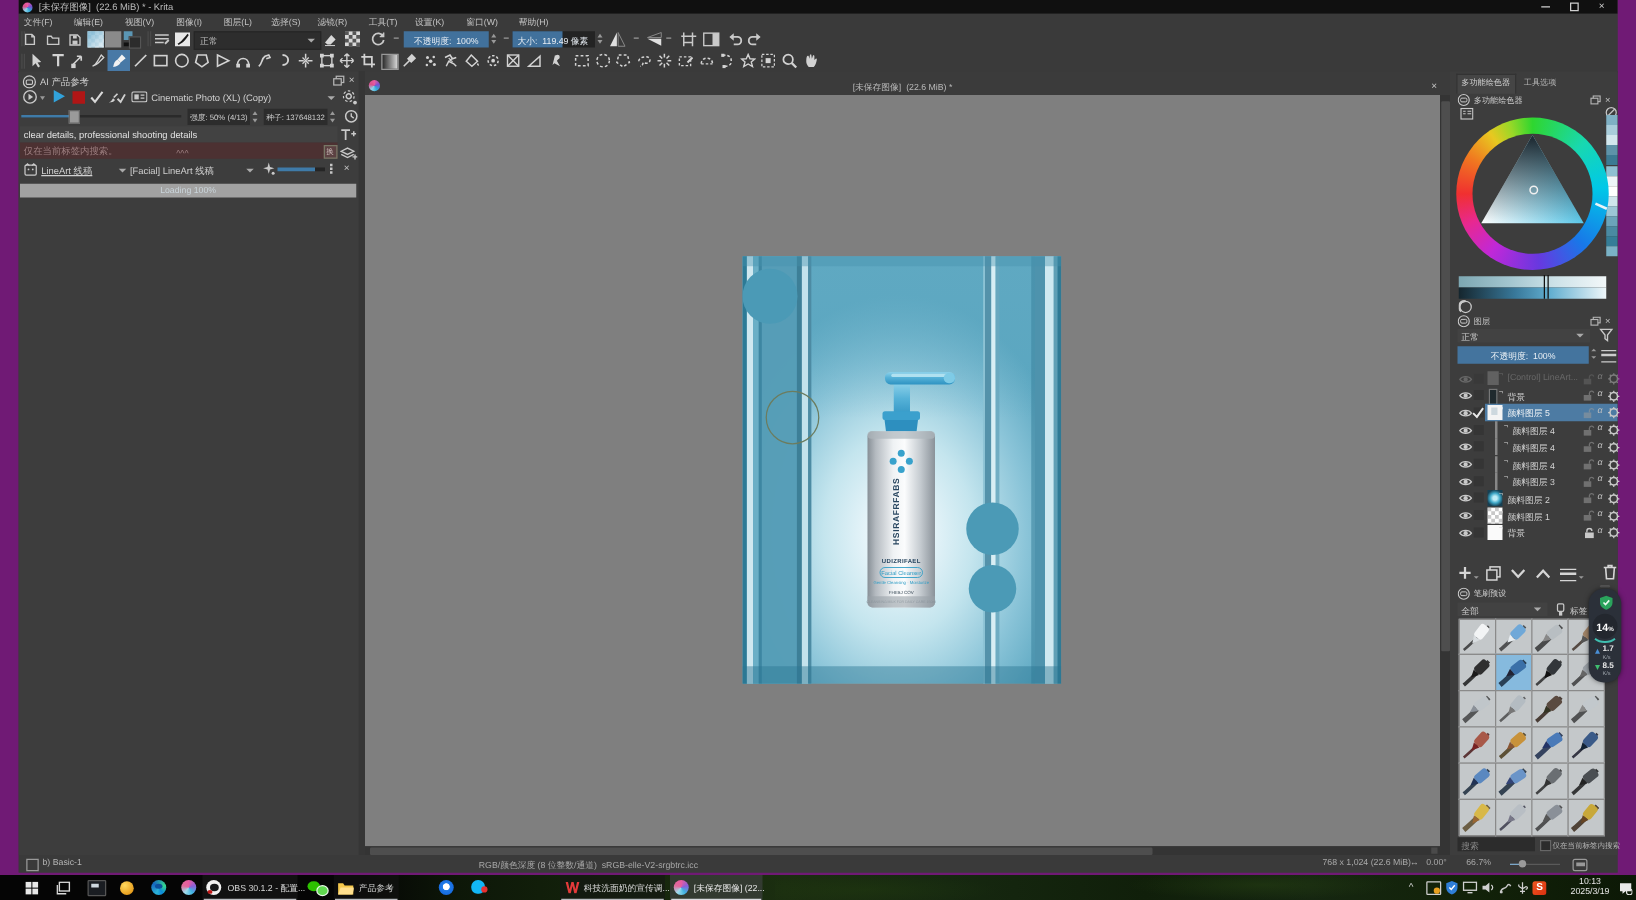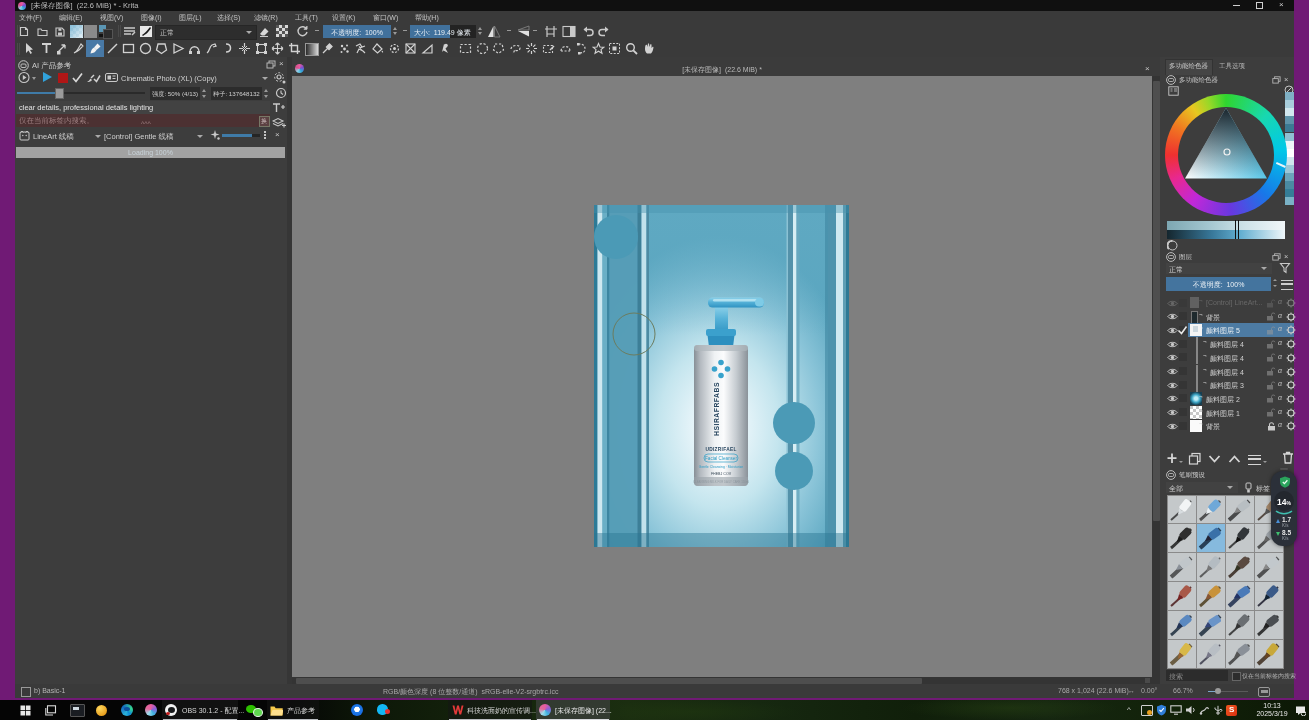--- a/index.html
+++ b/index.html
@@ -327,21 +327,21 @@
     <div class="abs" style="left:249px;top:30.5px;width:5px;height:11px;">
       <div class="abs" style="left:0;top:1px;width:0;height:0;border-left:2.5px solid transparent;border-right:2.5px solid transparent;border-bottom:3px solid #999;"></div>
       <div class="abs" style="left:0;top:7px;width:0;height:0;border-left:2.5px solid transparent;border-right:2.5px solid transparent;border-top:3px solid #999;"></div>
     </div>
     <svg class="abs" style="left:260px;top:29.5px;" width="12" height="12">
           <circle cx="6" cy="6" r="4.5" fill="none" stroke="#c9c9c9" stroke-width="1.2"></circle>
           <path d="M6 3.5 V6 L8 7.5" stroke="#c9c9c9" stroke-width="1.1" fill="none"></path>
         </svg>
 
     <div class="abs" style="left:1px;top:44px;width:254px;height:12.5px;background:#424242;">
-      <div class="abs t" style="left:3px;top:1.5px;font-size:7.5px;color:#e2e2e2;">clear details, professional details lighting</div>
+      <div class="abs t" style="left:3px;top:1.5px;font-size:7.5px;color:#e2e2e2;">clear details, professional shooting details</div>
     </div>
     <div class="abs" style="left:1px;top:56.5px;width:254px;height:13.5px;background:#4c3132;">
       <div class="abs t" style="left:3px;top:2px;font-size:7.5px;color:#9d7f80;">仅在当前标签内搜索。</div>
       <div class="abs t" style="left:125px;top:6px;font-size:7px;color:#9d7f80;">^^^</div>
       <div class="abs" style="left:243px;top:2px;width:9px;height:9px;background:#5c4142;border:1px solid #776;">
             <div class="abs t" style="left:1px;top:0.5px;font-size:6px;color:#cbb;">换</div>
           </div>
     </div>
     <svg class="abs" style="left:257px;top:45px;" width="13" height="12">
           <path d="M1 2 H8 M4.5 2 V10" stroke="#c9c9c9" stroke-width="1.4" fill="none"></path>
@@ -352,23 +352,23 @@
           <path d="M1 7.5 L6 10 L11 7.5" fill="none" stroke="#c9c9c9" stroke-width="1.1"></path>
           <path d="M10 9.5 h4 M12 7.5 v4" stroke="#c9c9c9" stroke-width="1.1"></path>
         </svg>
 
     <svg class="abs" style="left:4px;top:73px;" width="11" height="11">
           <rect x="1" y="2" width="9" height="8" rx="1" fill="none" stroke="#c9c9c9" stroke-width="1"></rect>
           <path d="M1.5 2.5 L3 1 L4.5 2.5 M6.5 2.5 L8 1 L9.5 2.5" fill="none" stroke="#c9c9c9" stroke-width="0.9"></path>
           <circle cx="3.8" cy="5.5" r="0.7" fill="#c9c9c9"></circle>
           <circle cx="7.2" cy="5.5" r="0.7" fill="#c9c9c9"></circle>
         </svg>
-    <div class="abs t" style="left:18px;top:74.5px;font-size:7.5px;color:#d0d0d0;">LineArt 线稿</div>
+    <div class="abs t" style="left:18px;top:74.5px;font-size:7.5px;color:#d0d0d0;text-decoration:underline;">LineArt 线稿</div>
     <div class="abs" style="left:80px;top:78px;width:0;height:0;border-left:3px solid transparent;border-right:3px solid transparent;border-top:3.5px solid #aaa;"></div>
-    <div class="abs t" style="left:89px;top:74.5px;font-size:7.5px;color:#d0d0d0;">[Control] Gentle 线稿</div>
+    <div class="abs t" style="left:89px;top:74.5px;font-size:7.5px;color:#d0d0d0;">[Facial] LineArt 线稿</div>
     <div class="abs" style="left:182px;top:78px;width:0;height:0;border-left:3px solid transparent;border-right:3px solid transparent;border-top:3.5px solid #aaa;"></div>
     <svg class="abs" style="left:194px;top:72px;" width="12" height="12">
           <path d="M6 1 L7 4.5 L10.5 5.5 L7 6.5 L6 10 L5 6.5 L1.5 5.5 L5 4.5 Z" fill="#c9c9c9"></path>
           <circle cx="9.5" cy="9.5" r="1.2" fill="#c9c9c9"></circle>
         </svg>
     <div class="abs" style="left:207px;top:77px;width:30px;height:2.5px;background:#3f7ba8;"></div>
     <div class="abs" style="left:237px;top:77px;width:8px;height:2.5px;background:#252525;"></div>
     <div class="abs" style="left:249px;top:74px;width:1.6px;height:1.6px;background:#c5c5c5;"></div>
         <div class="abs" style="left:249px;top:77px;width:1.6px;height:1.6px;background:#c5c5c5;"></div>
         <div class="abs" style="left:249px;top:80px;width:1.6px;height:1.6px;background:#c5c5c5;"></div>

